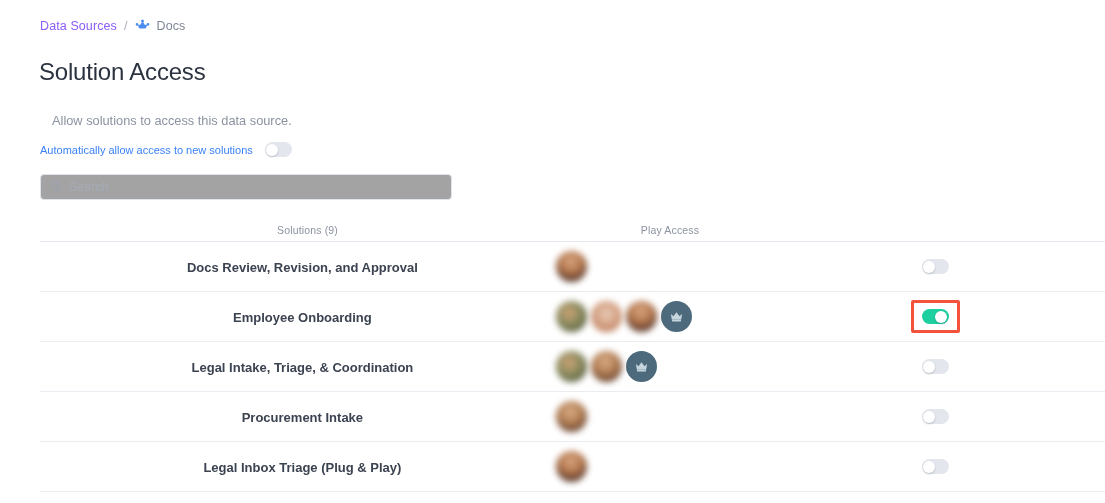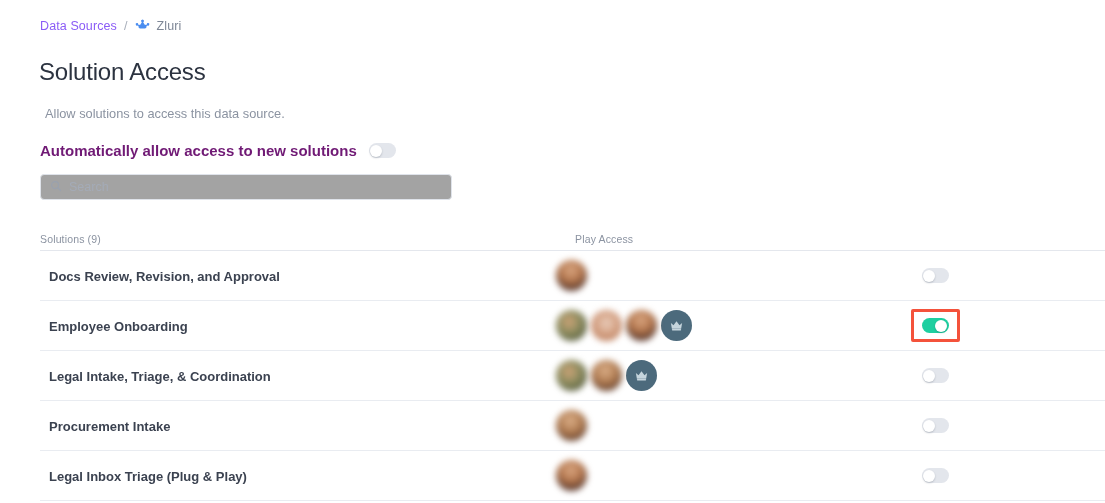--- a/index.html
+++ b/index.html
@@ -61,36 +61,36 @@
     letter-spacing: -0.2px;
     color: #2c3340;
     margin: 0;
   }
   .page-subtitle {
     position: absolute;
     left: 40px;
     top: 101px;
     font-size: 12.8px;
     color: #8b93a1;
-    margin: 5px;
+    margin: 12px;
   }
 
   
   .auto-allow-row {
     position: absolute;
     left: 40px;
     top: 142px;
     display: flex;
     align-items: center;
     gap: 12px;
   }
   .auto-allow-label {
-    font-size: 15px;
-    font-weight: bold;
-    color: #701a75;
+    font-size: 11px;
+    font-weight: normal;
+    color: #3b82f6;
   }
 
   
   .toggle {
     position: relative;
     width: 27px;
     height: 15px;
     border-radius: 8px;
     background: #e3e6ec;
     flex: 0 0 auto;
@@ -145,22 +145,23 @@
     width: 100%;
     background: transparent;
     padding: 0;
   }
   .search-input::placeholder { color: #a4abb7; }
 
   
   .table {
     position: absolute;
     left: 0;
-    top: 225px;
+    top: 216px;
     width: 1105px;
+    text-align: center;
   }
   .col-name   { width: 535px; padding-left: 40px; }
   .col-makers { width: 380px; }
   .col-access { width: 190px; }
 
   .thead {
     display: flex;
     align-items: center;
     height: 26px;
     border-bottom: 1px solid #e4e7ed;
@@ -238,21 +239,21 @@
 <div class="breadcrumb">
   <span class="crumb-link">Data Sources</span>
   <span class="crumb-sep">/</span>
   <span class="crumb-current">
     <span>
       <svg class="zluri-logo" viewBox="0 0 24 24" aria-hidden="true">
         <path d="M12 2.6c1.1 0 2 .9 2 2 0 .76-.42 1.42-1.05 1.75l2.6 4.5c.17-.03.35-.05.53-.05.5 0 .96.18 1.32.49l1.5-1.05a2 2 0 1 1 .93 1.62l-1.52 1.07c.1.28.16.59.16.91a2.77 2.77 0 0 1-2.77 2.77H8.3a2.77 2.77 0 0 1-2.6-3.72l-1.47-1.03a2 2 0 1 1 .93-1.62l1.47 1.03c.36-.3.81-.48 1.3-.48.19 0 .37.02.54.05l2.6-4.5A2 2 0 0 1 12 2.6z" fill="#4a8df0"></path>
         <circle cx="12" cy="4.6" r="1.9" fill="#4a8df0"></circle>
       </svg>
     </span>
-    <span>Zluri</span>
+    <span>Docs</span>
   </span>
 </div>
 
 <h1 class="page-title">Solution Access</h1>
 <p class="page-subtitle">Allow solutions to access this data source.</p>
 
 <div class="auto-allow-row">
   <span class="auto-allow-label">Automatically allow access to new solutions</span>
   <span class="toggle">
     <span class="knob"></span>

